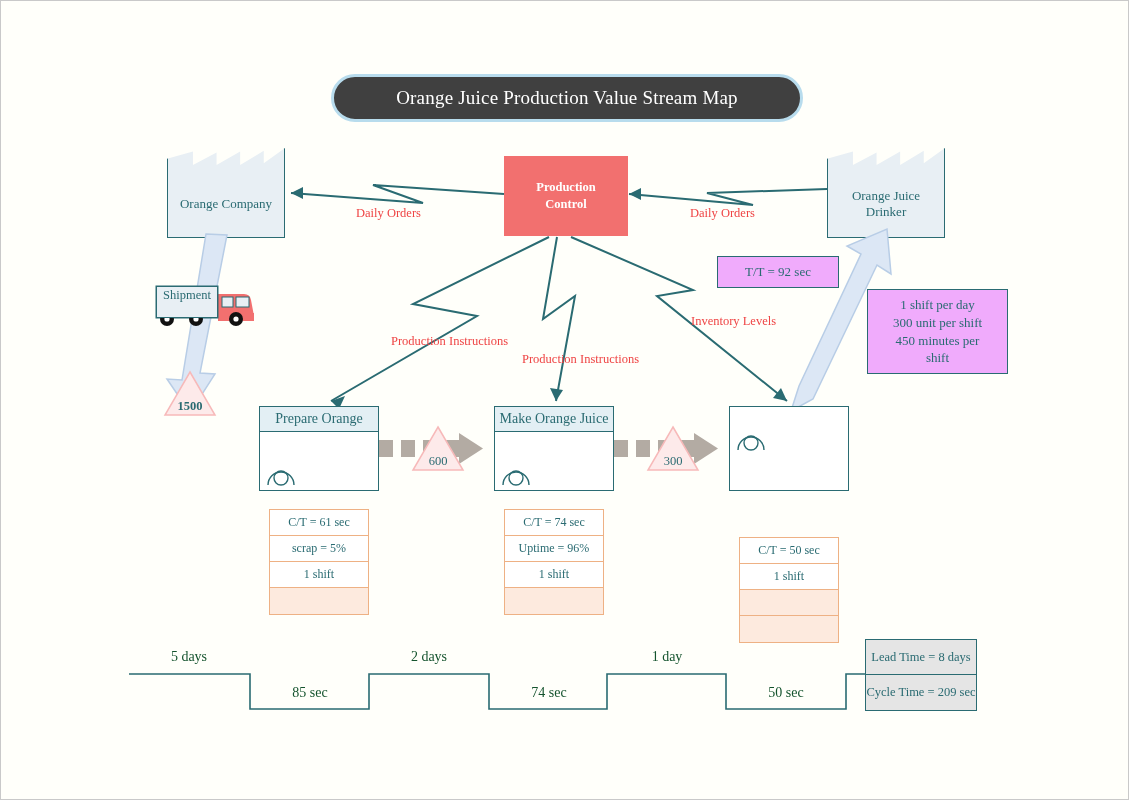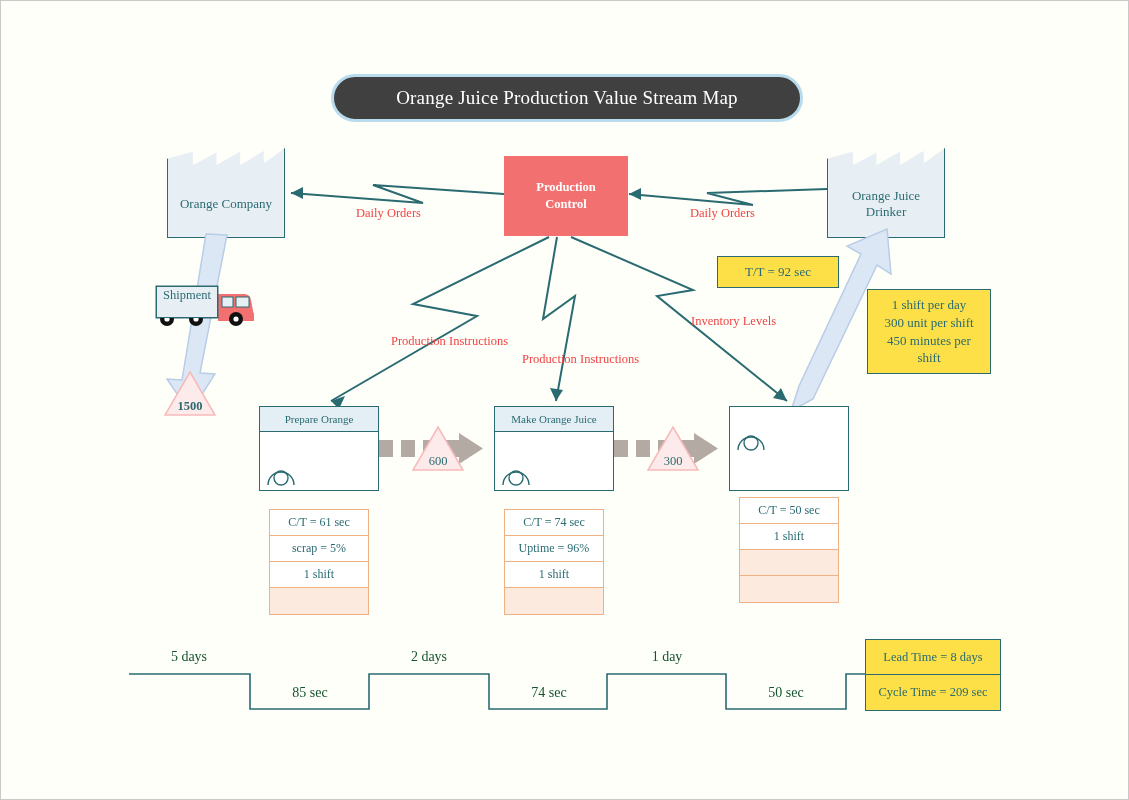--- a/index.html
+++ b/index.html
@@ -59,40 +59,40 @@
     background: #f2706f;
     display: flex; align-items: center; justify-content: center;
   }
   #production-control .pc-text {
     color: #ffffff; font-weight: bold; font-size: 12.5px;
     text-align: center; line-height: 1.35;
   }
 
   
   .info-box {
-    background: #fde047;
+    background: #f0abfc;
     border: 1px solid #2a6b72;
     box-sizing: border-box;
     display: flex; align-items: center; justify-content: center;
     font-size: 13px; text-align: center; line-height: 1.35;
   }
 
   
   .process {
     width: 120px; height: 85px;
     border: 1px solid #2a6b72;
     box-sizing: border-box;
     background: #ffffff;
   }
   .process-header {
     background: #e3eff4;
     border-bottom: 1px solid #2a6b72;
     height: 25px;
     display: flex; align-items: center; justify-content: center;
-    font-size: 11px; text-align: center; line-height: 1.12;
+    font-size: 14px; text-align: center; line-height: 1.12;
     box-sizing: border-box;
     padding: 0 2px;
   }
   .process-header.two-line { height: 35px; }
   .process-body { position: relative; height: calc(100% - 25px); }
   .process-body.short { height: calc(100% - 35px); }
   .operator-icon { position: absolute; left: 5px; bottom: 3px; }
 
   
   .data-box {
@@ -120,23 +120,23 @@
   .tl-label {
     position: absolute;
     font-size: 14px;
     text-align: center;
     color: #14532d;
   }
 
   
   #summary-box {
     left: 864px; top: 638px;
-    width: 136px; height: 72px;
-    border: 1px solid #2a6b72;
-    background: #fde047;
+    width: 112px; height: 72px;
+    border: 1px solid #2a6b72;
+    background: #e5e5e5;
     box-sizing: border-box;
   }
   #summary-box .sum-row {
     height: 35px;
     display: flex; align-items: center; justify-content: center;
     font-size: 12.5px;
     box-sizing: border-box;
   }
   #summary-box .sum-row.top { border-bottom: 1px solid #2a6b72; }
 
@@ -227,21 +227,21 @@
   <span class="flow-label" style="left:355px; top:205px;">Daily Orders</span>
   <span class="flow-label" style="left:689px; top:205px;">Daily Orders</span>
   <span class="flow-label" style="left:390px; top:333px;">Production Instructions</span>
   <span class="flow-label" style="left:521px; top:351px;">Production Instructions</span>
   <span class="flow-label" style="left:690px; top:313px;">Inventory Levels</span>
 
   <div class="abs info-box" id="takt-box" style="left:716px; top:255px; width:122px; height:32px;">
     <span>T/T = 92 sec</span>
   </div>
 
-  <div class="abs info-box" id="customer-requirements" style="left:866px; top:288px; width:124px; height:85px;">
+  <div class="abs info-box" id="customer-requirements" style="left:866px; top:288px; width:141px; height:85px;">
     <div>
       <span>1 shift per day</span><br>
       <span>300 unit per shift</span><br>
       <span>450 minutes per</span><br>
       <span>shift</span>
     </div>
   </div>
 
   <svg class="abs" style="left:0; top:0;" width="1129" height="800">
 
@@ -351,21 +351,21 @@
     <div class="data-row filler"></div>
   </div>
 
   <div class="abs data-box" style="left:503px; top:508px;">
     <div class="data-row">C/T = 74 sec</div>
     <div class="data-row">Uptime = 96%</div>
     <div class="data-row">1 shift</div>
     <div class="data-row filler"></div>
   </div>
 
-  <div class="abs data-box" style="left:738px; top:496px;">
+  <div class="abs data-box" style="left:738px; top:536px;">
     <div class="data-row">C/T = 50 sec</div>
     <div class="data-row">1 shift</div>
     <div class="data-row filler"></div>
     <div class="data-row filler"></div>
   </div>
 
   <svg class="abs" style="left:0; top:0;" width="1129" height="800">
     <polyline points="128,673 249,673 249,708 368,708 368,673 488,673 488,708 606,708 606,673 725,673 725,708 845,708 845,673 864,673" fill="none" stroke="#2a6b72" stroke-width="1.6"></polyline>
   </svg>
 

